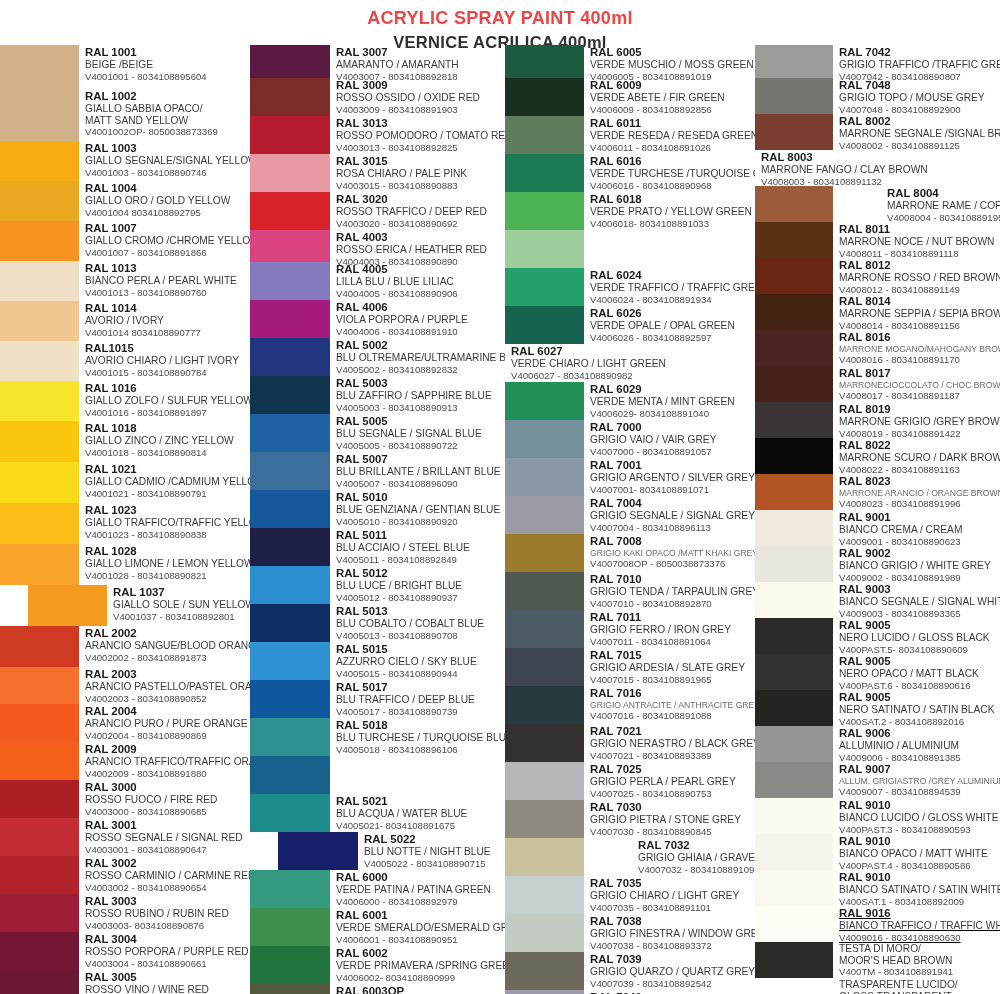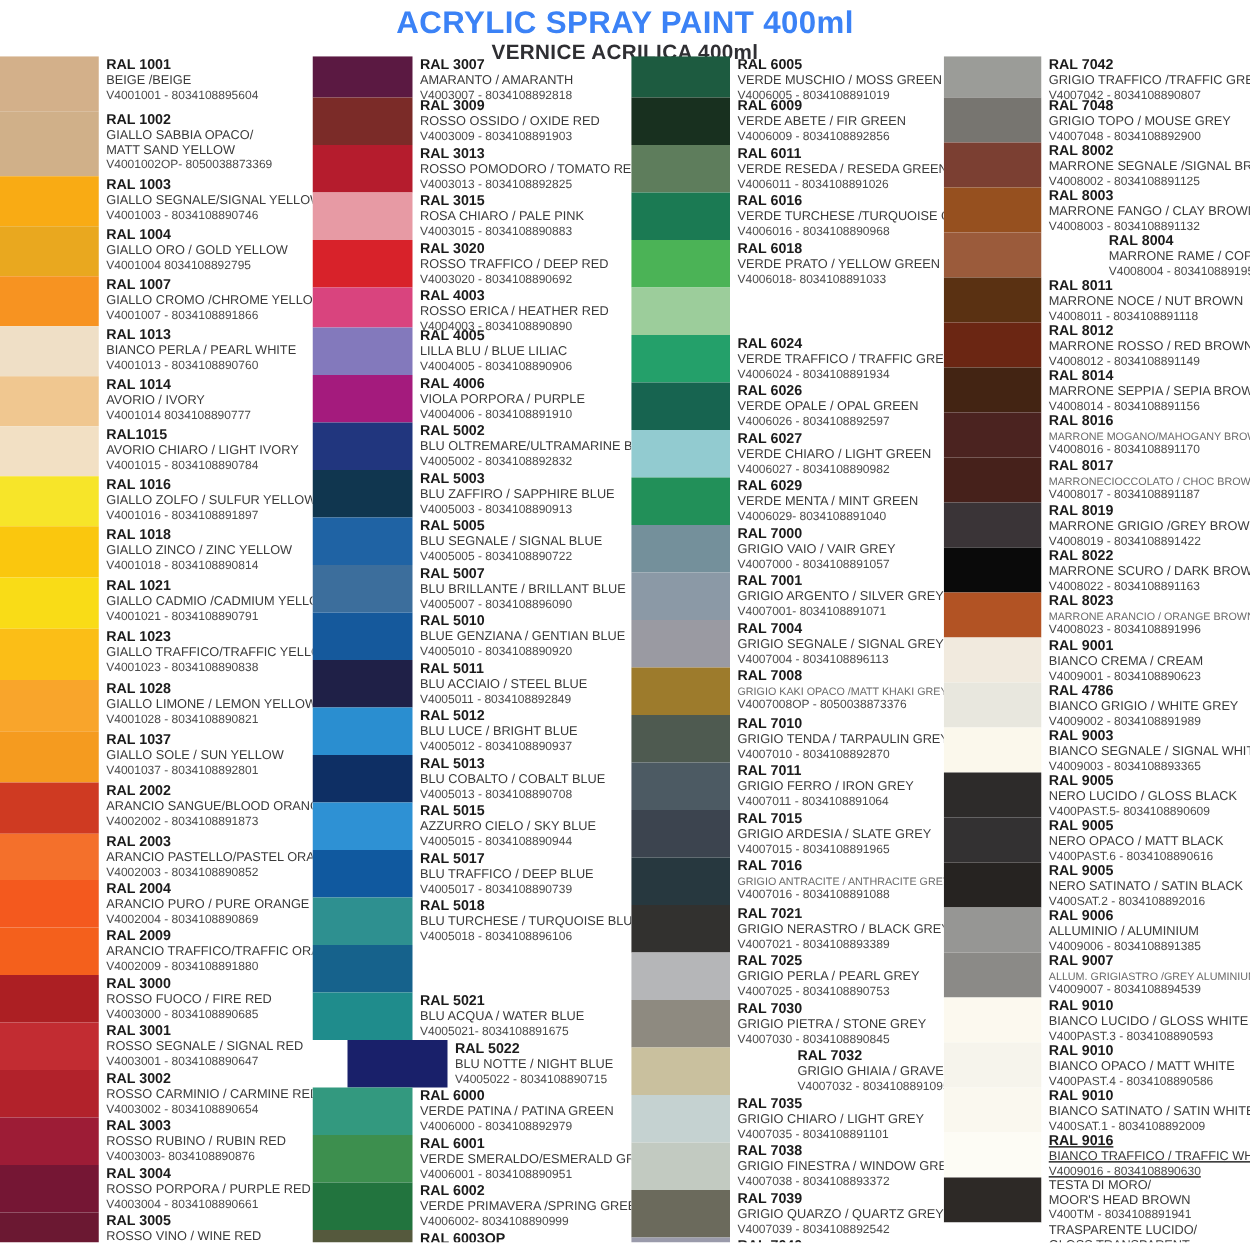--- a/index.html
+++ b/index.html
@@ -7,23 +7,23 @@
     width:1000px; height:994px;
     background:#ffffff;
     font-family:"Liberation Sans", sans-serif;
     overflow:hidden;
   }
   #sheet { position:relative; width:1000px; height:994px; background:#fff; }
 
   
   .header { width:1000px; padding-top:5px; text-align:center; }
   .title-main {
-    color:#3b82f6;
+    color:#ef4444;
     font-weight:bold;
-    font-size:25px;
+    font-size:18px;
     letter-spacing:0.3px;
     line-height:27px;
     white-space:nowrap;
   }
   .title-sub {
     color:#2f2f33;
     font-weight:bold;
     font-size:16.5px;
     letter-spacing:0.3px;
     line-height:20px;
@@ -185,21 +185,21 @@
           </div>
         </div>
         <div class="row" style="height: 41px;">
           <div class="swatch" style="background: rgb(249, 165, 43);"></div>
           <div class="info">
             <div class="ral">RAL 1028</div>
             <div class="nm">GIALLO LIMONE / LEMON YELLOW</div>
             <div class="code">V4001028 - 8034108890821</div>
           </div>
         </div>
-        <div class="row" style="height: 41px;">
+        <div class="row" style="height: 41px; padding-left: 28px;">
           <div class="swatch" style="background: rgb(245, 155, 31);"></div>
           <div class="info">
             <div class="ral">RAL 1037</div>
             <div class="nm">GIALLO SOLE / SUN YELLOW</div>
             <div class="code">V4001037 - 8034108892801</div>
           </div>
         </div>
         <div class="row" style="height: 41px;">
           <div class="swatch" style="background: rgb(207, 58, 34);"></div>
           <div class="info">
@@ -536,21 +536,21 @@
           </div>
         </div>
         <div class="row" style="height: 38px;">
           <div class="swatch" style="background: rgb(23, 100, 80);"></div>
           <div class="info">
             <div class="ral">RAL 6026</div>
             <div class="nm">VERDE OPALE / OPAL GREEN</div>
             <div class="code">V4006026 - 8034108892597</div>
           </div>
         </div>
-        <div class="row" style="height: 38px;">
+        <div class="row" style="height: 38px; flex-direction: column;">
           <div class="swatch" style="background: rgb(146, 203, 208);"></div>
           <div class="info">
             <div class="ral">RAL 6027</div>
             <div class="nm">VERDE CHIARO / LIGHT GREEN</div>
             <div class="code">V4006027 - 8034108890982</div>
           </div>
         </div>
         <div class="row" style="height: 38px;">
           <div class="swatch" style="background: rgb(34, 144, 89);"></div>
           <div class="info">
@@ -704,21 +704,21 @@
           </div>
         </div>
         <div class="row" style="height: 36px;">
           <div class="swatch" style="background: rgb(123, 63, 50);"></div>
           <div class="info">
             <div class="ral">RAL 8002</div>
             <div class="nm">MARRONE SEGNALE /SIGNAL BROWN</div>
             <div class="code">V4008002 - 8034108891125</div>
           </div>
         </div>
-        <div class="row" style="height: 36px;">
+        <div class="row" style="height: 36px; flex-direction: column;">
           <div class="swatch" style="background: rgb(150, 80, 31);"></div>
           <div class="info">
             <div class="ral">RAL 8003</div>
             <div class="nm">MARRONE FANGO / CLAY BROWN</div>
             <div class="code">V4008003 - 8034108891132</div>
           </div>
         </div>
         <div class="row" style="height: 36px; gap: 48px;">
           <div class="swatch" style="background: rgb(155, 91, 59);"></div>
           <div class="info">
@@ -795,21 +795,21 @@
           <div class="swatch" style="background: rgb(241, 234, 222);"></div>
           <div class="info">
             <div class="ral">RAL 9001</div>
             <div class="nm">BIANCO CREMA / CREAM</div>
             <div class="code">V4009001 - 8034108890623</div>
           </div>
         </div>
         <div class="row" style="height: 36px;">
           <div class="swatch" style="background: rgb(232, 231, 222);"></div>
           <div class="info">
-            <div class="ral">RAL 4786</div>
+            <div class="ral">RAL 9002</div>
             <div class="nm">BIANCO GRIGIO / WHITE GREY</div>
             <div class="code">V4009002 - 8034108891989</div>
           </div>
         </div>
         <div class="row" style="height: 36px;">
           <div class="swatch" style="background: rgb(251, 248, 236);"></div>
           <div class="info">
             <div class="ral">RAL 9003</div>
             <div class="nm">BIANCO SEGNALE / SIGNAL WHITE</div>
             <div class="code">V4009003 - 8034108893365</div>

